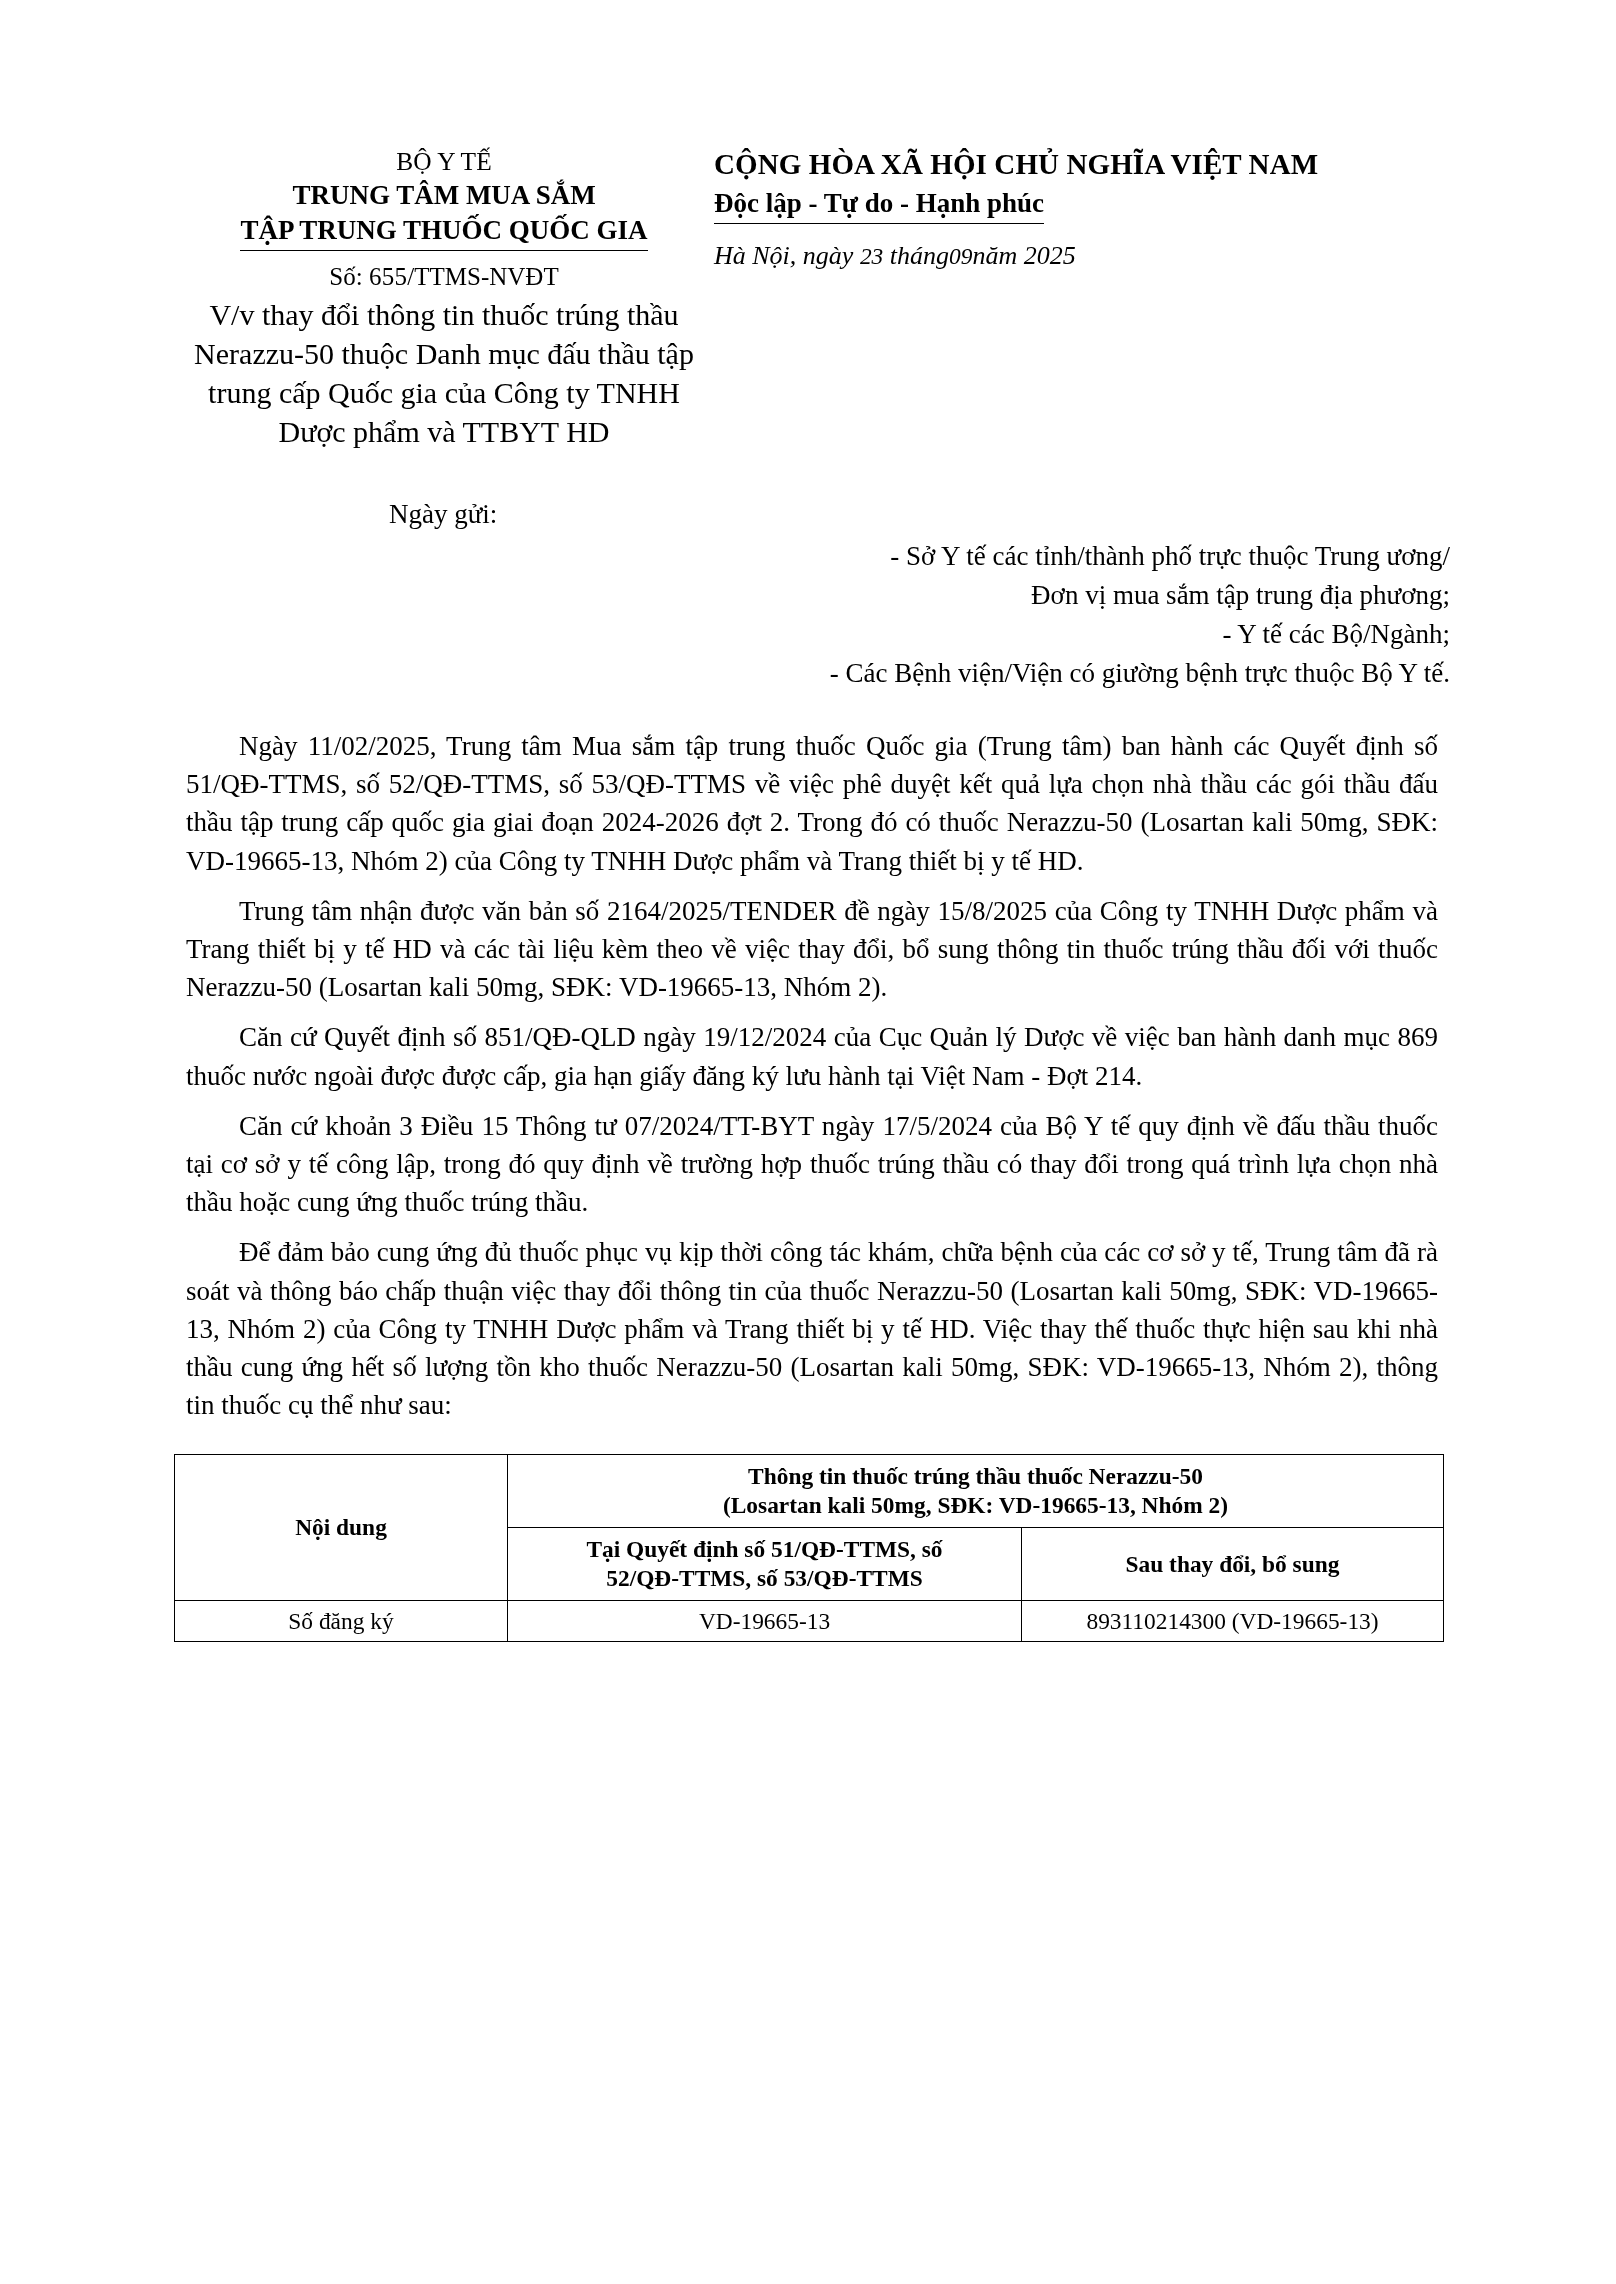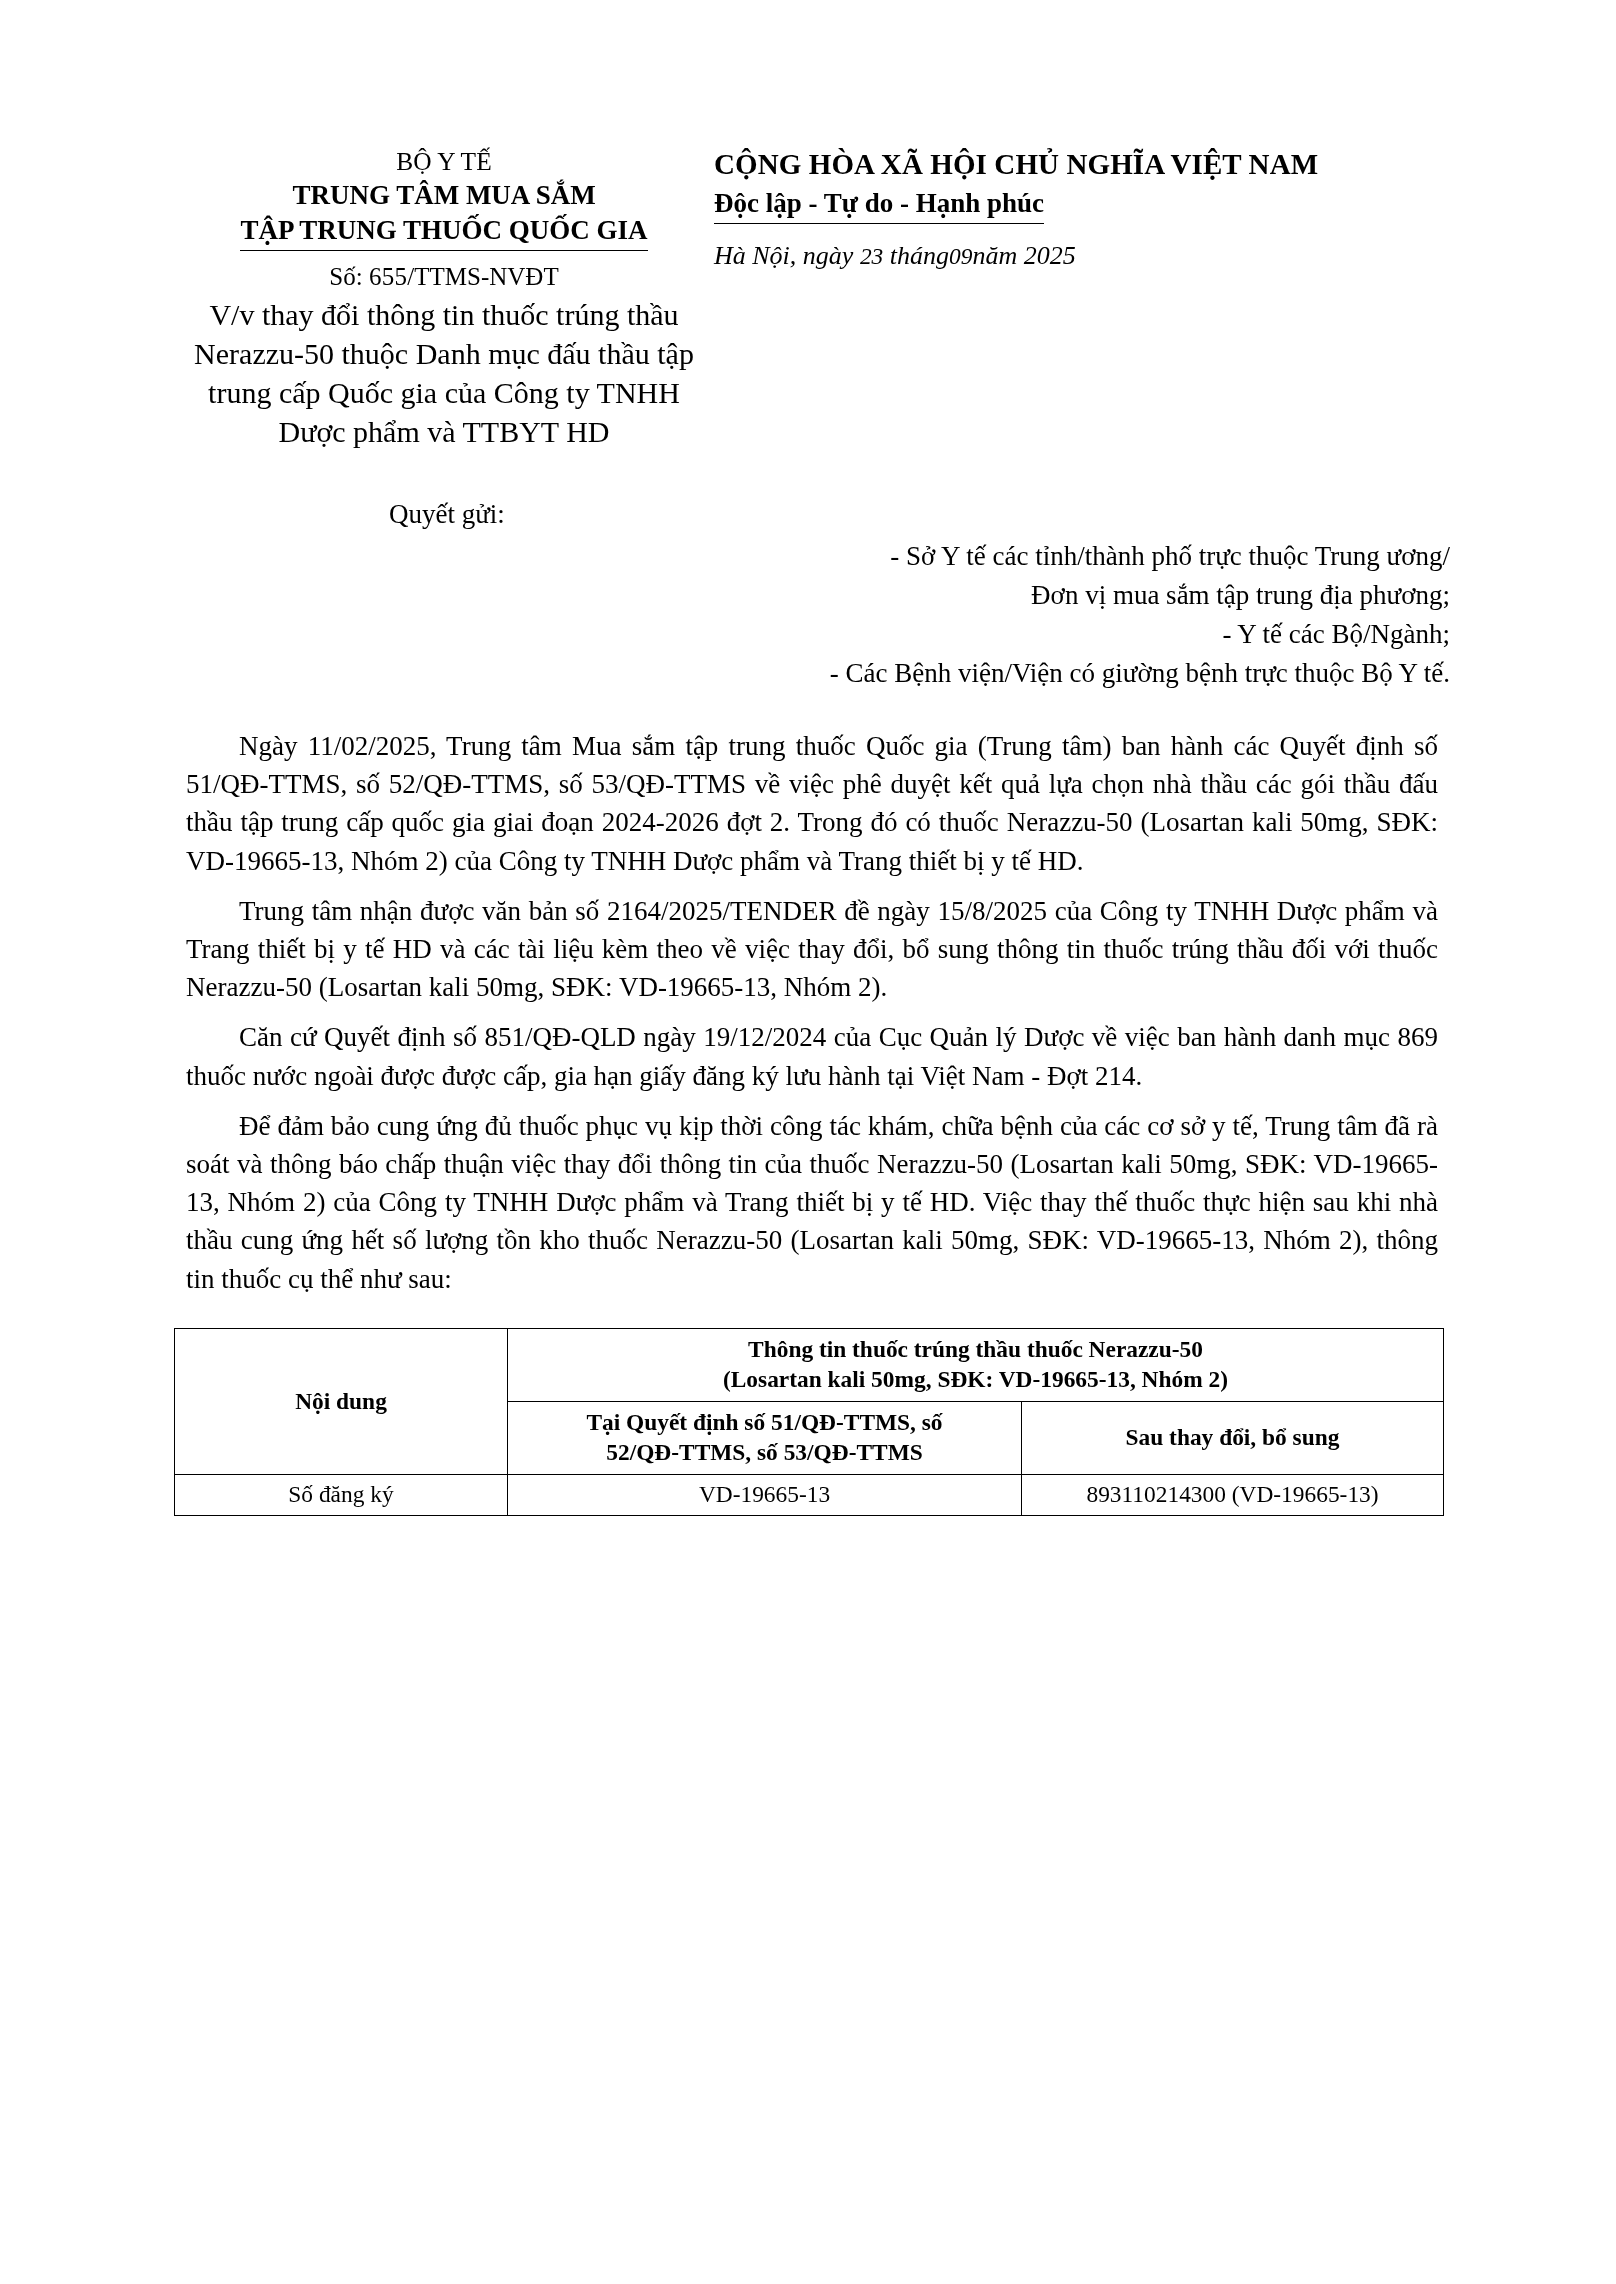--- a/index.html
+++ b/index.html
@@ -187,32 +187,33 @@
         </div>
         <div class="date-line">
           <span>Hà Nội, ngày</span>
           <span class="num">23</span>
           <span>tháng</span><span class="num">09</span><span>năm</span>
           <span>2025</span>
         </div>
       </div>
     </div>
 
-    <div class="kinh-gui">Quyết gửi:</div>
+    <div class="kinh-gui">Ngày gửi:</div>
     <div class="recipients">
       <div>- Sở Y tế các tỉnh/thành phố trực thuộc Trung ương/</div>
       <div>Đơn vị mua sắm tập trung địa phương;</div>
       <div>- Y tế các Bộ/Ngành;</div>
       <div>- Các Bệnh viện/Viện có giường bệnh trực thuộc Bộ Y tế.</div>
     </div>
 
     <div class="body-text">
       <p>Ngày 11/02/2025, Trung tâm Mua sắm tập trung thuốc Quốc gia (Trung tâm) ban hành các Quyết định số 51/QĐ-TTMS, số 52/QĐ-TTMS, số 53/QĐ-TTMS về việc phê duyệt kết quả lựa chọn nhà thầu các gói thầu đấu thầu tập trung cấp quốc gia giai đoạn 2024-2026 đợt 2. Trong đó có thuốc Nerazzu-50 (Losartan kali 50mg, SĐK: VD-19665-13, Nhóm 2) của Công ty TNHH Dược phẩm và Trang thiết bị y tế HD.</p>
       <p>Trung tâm nhận được văn bản số 2164/2025/TENDER đề ngày 15/8/2025 của Công ty TNHH Dược phẩm và Trang thiết bị y tế HD và các tài liệu kèm theo về việc thay đổi, bổ sung thông tin thuốc trúng thầu đối với thuốc Nerazzu-50 (Losartan kali 50mg, SĐK: VD-19665-13, Nhóm 2).</p>
       <p>Căn cứ Quyết định số 851/QĐ-QLD ngày 19/12/2024 của Cục Quản lý Dược về việc ban hành danh mục 869 thuốc nước ngoài được được cấp, gia hạn giấy đăng ký lưu hành tại Việt Nam - Đợt 214.</p>
+      <p>Căn cứ khoản 3 Điều 15 Thông tư 07/2024/TT-BYT ngày 17/5/2024 của Bộ Y tế quy định về đấu thầu thuốc tại cơ sở y tế công lập, trong đó quy định về trường hợp thuốc trúng thầu có thay đổi trong quá trình lựa chọn nhà thầu hoặc cung ứng thuốc trúng thầu.</p>
       <p>Để đảm bảo cung ứng đủ thuốc phục vụ kịp thời công tác khám, chữa bệnh của các cơ sở y tế, Trung tâm đã rà soát và thông báo chấp thuận việc thay đổi thông tin của thuốc Nerazzu-50 (Losartan kali 50mg, SĐK: VD-19665-13, Nhóm 2) của Công ty TNHH Dược phẩm và Trang thiết bị y tế HD. Việc thay thế thuốc thực hiện sau khi nhà thầu cung ứng hết số lượng tồn kho thuốc Nerazzu-50 (Losartan kali 50mg, SĐK: VD-19665-13, Nhóm 2), thông tin thuốc cụ thể như sau:</p>
     </div>
 
     <div class="tbl-wrap">
       <table class="info">
         <colgroup>
           <col class="col-a">
           <col class="col-b">
           <col class="col-c">
         </colgroup>

